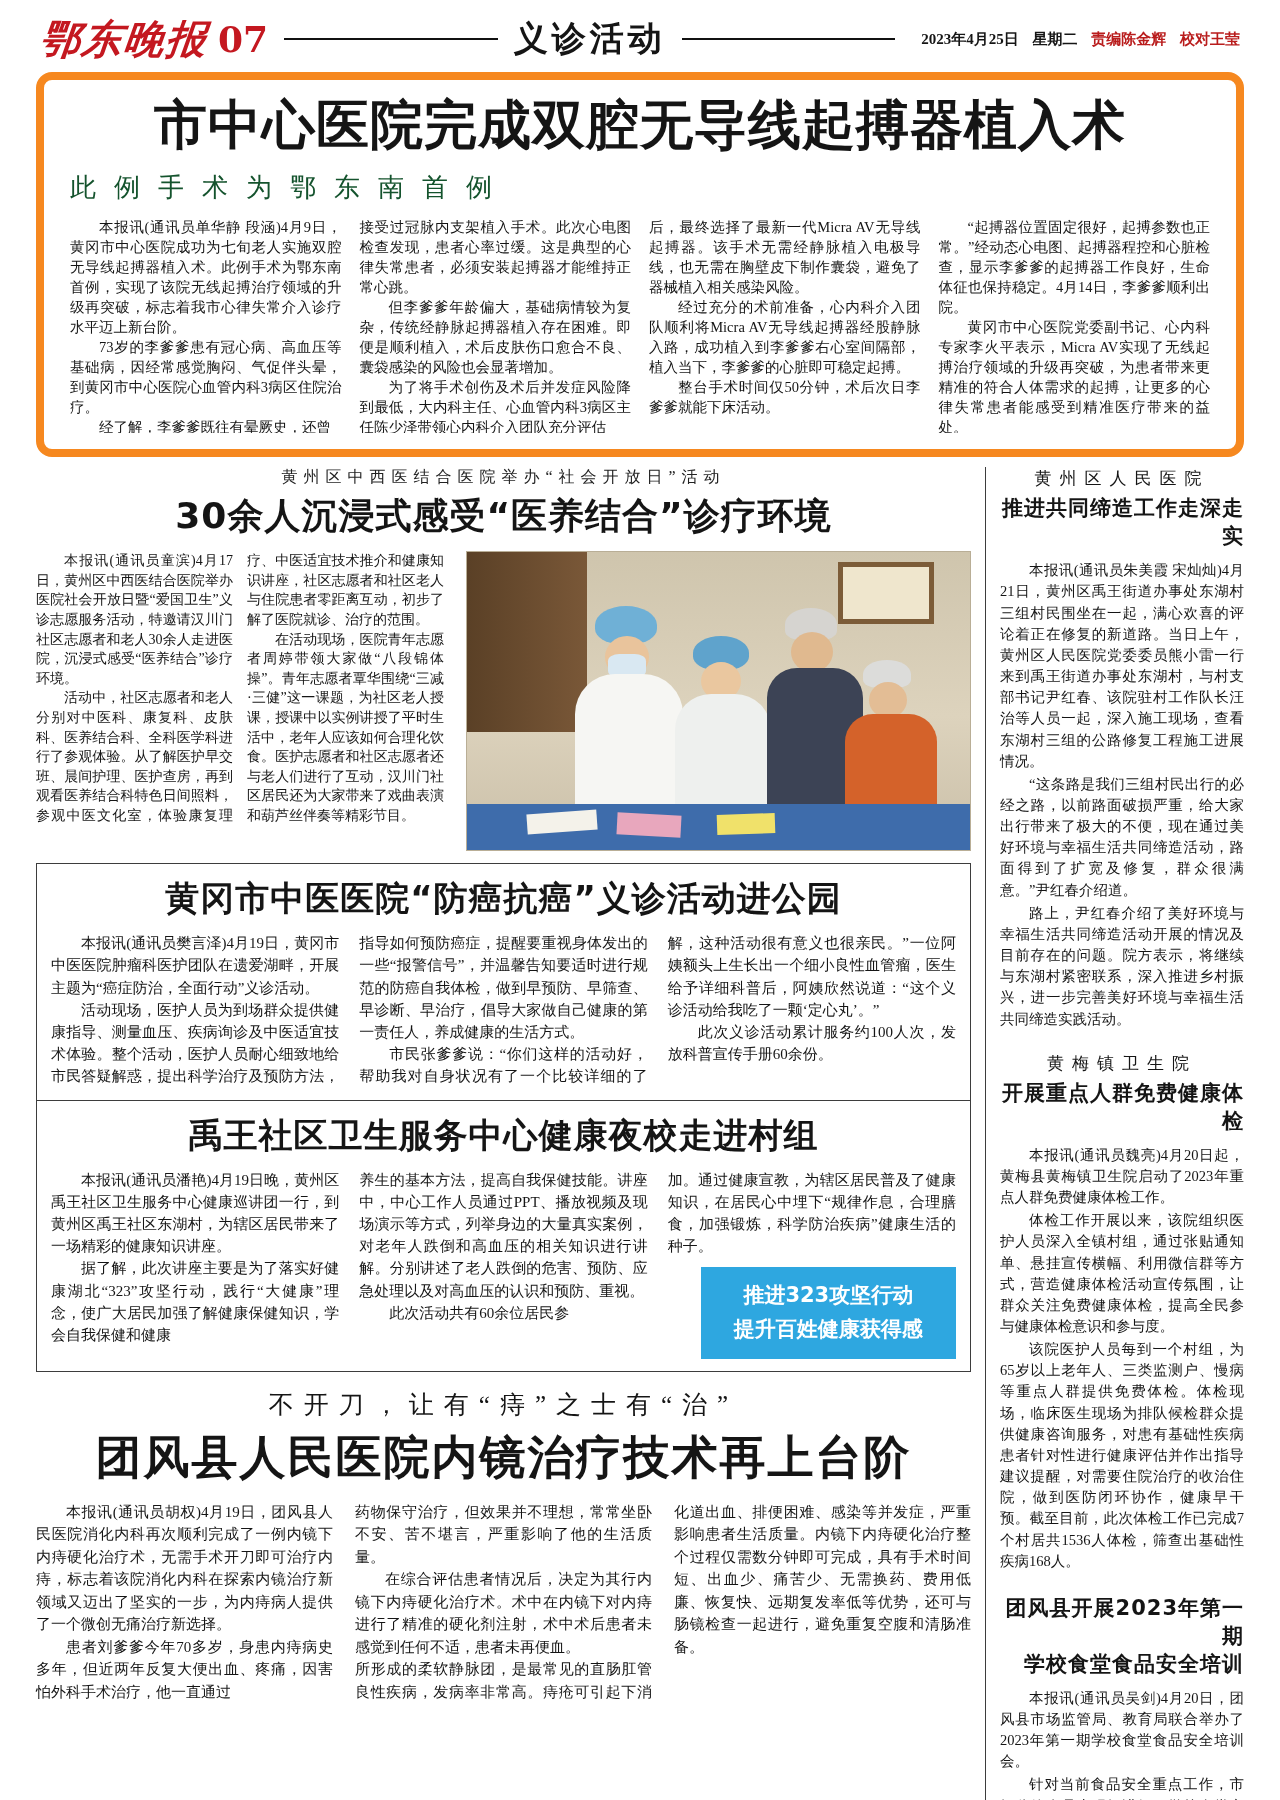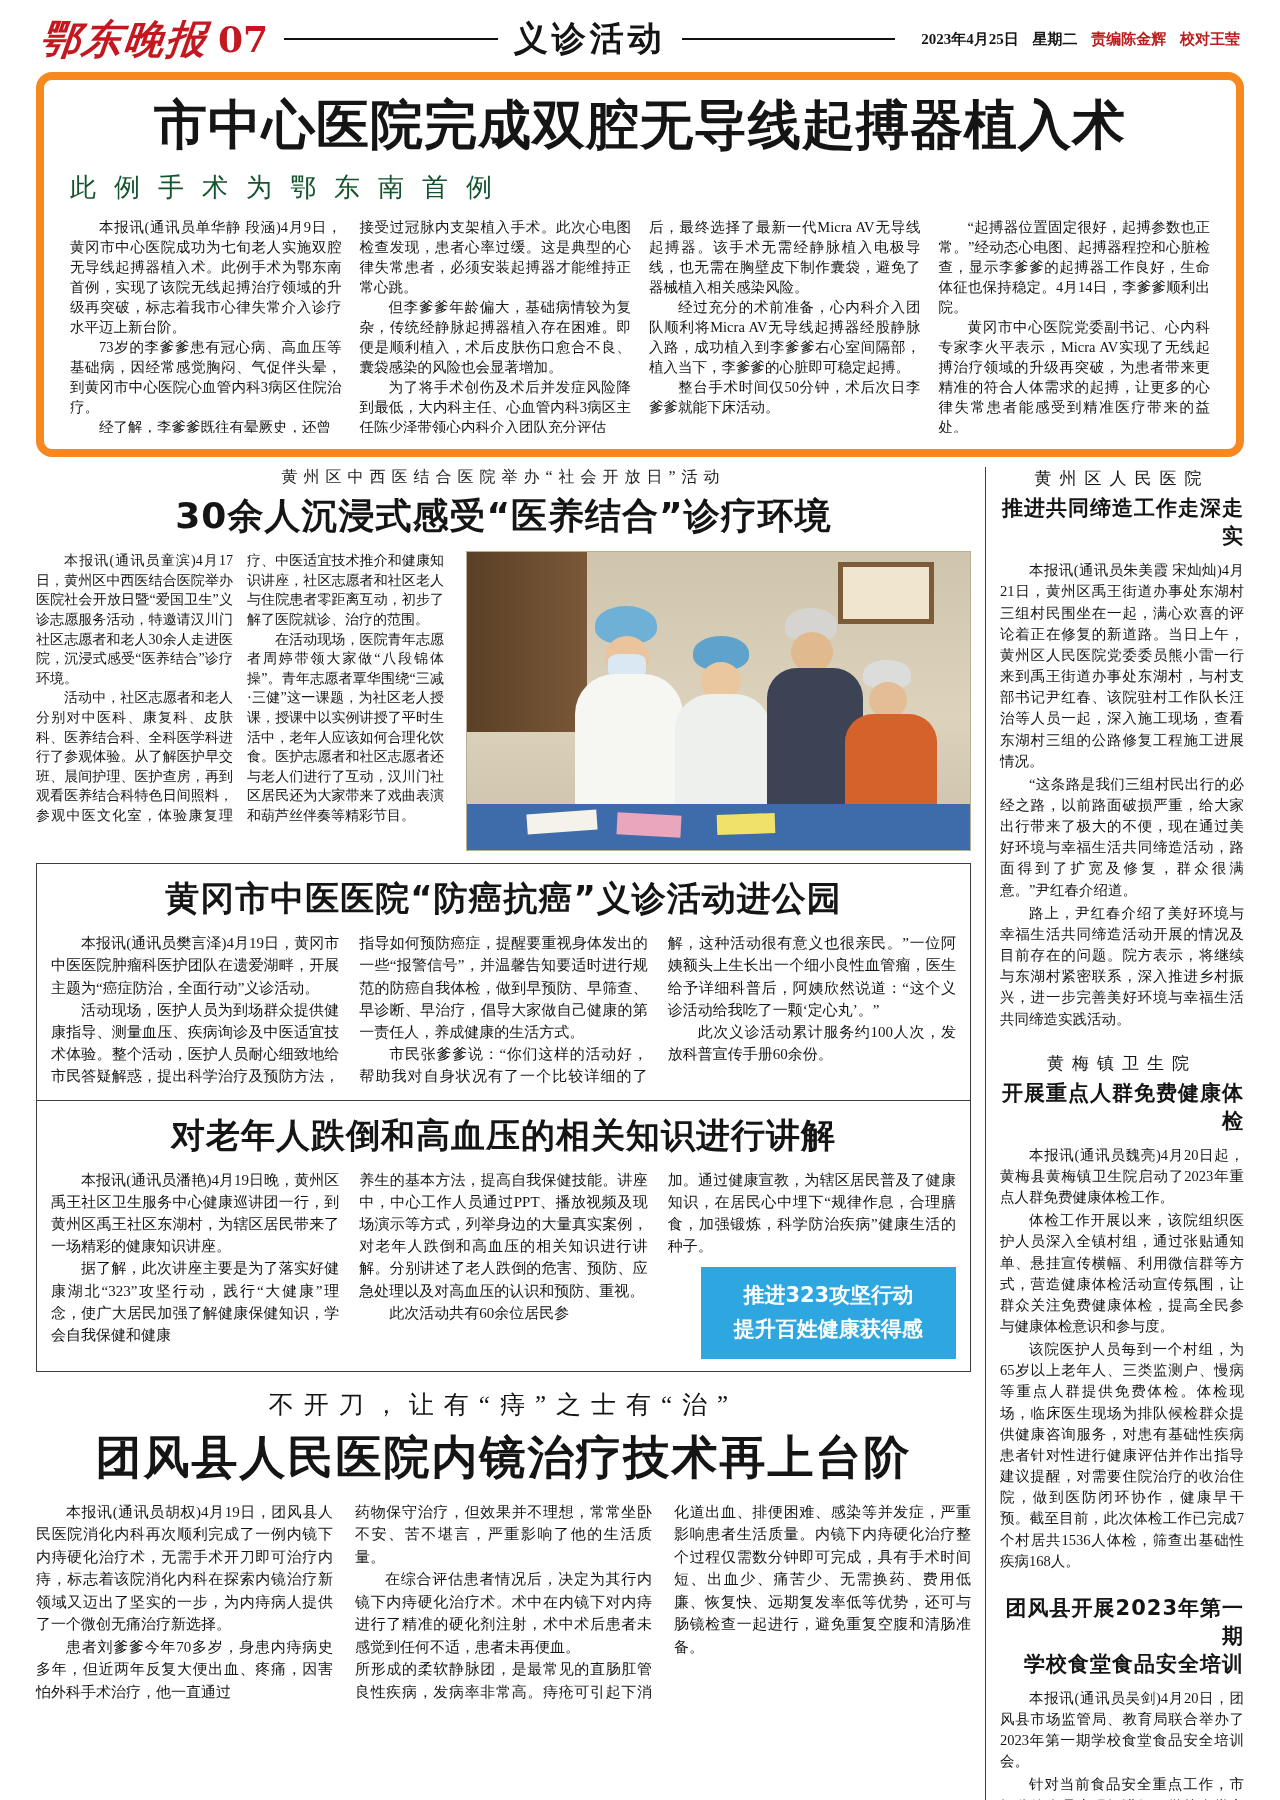--- a/index.html
+++ b/index.html
@@ -153,21 +153,21 @@
           <div class="a3-headline">黄冈市中医医院“防癌抗癌”义诊活动进公园</div>
           <div class="a3-body">
             <p class="bp">本报讯(通讯员樊言泽)4月19日，黄冈市中医医院肿瘤科医护团队在遗爱湖畔，开展主题为“癌症防治，全面行动”义诊活动。</p>
             <p class="bp">活动现场，医护人员为到场群众提供健康指导、测量血压、疾病询诊及中医适宜技术体验。整个活动，医护人员耐心细致地给市民答疑解惑，提出科学治疗及预防方法，指导如何预防癌症，提醒要重视身体发出的一些“报警信号”，并温馨告知要适时进行规范的防癌自我体检，做到早预防、早筛查、早诊断、早治疗，倡导大家做自己健康的第一责任人，养成健康的生活方式。</p>
             <p class="bp">市民张爹爹说：“你们这样的活动好，帮助我对自身状况有了一个比较详细的了解，这种活动很有意义也很亲民。”一位阿姨额头上生长出一个细小良性血管瘤，医生给予详细科普后，阿姨欣然说道：“这个义诊活动给我吃了一颗‘定心丸’。”</p>
             <p class="bp">此次义诊活动累计服务约100人次，发放科普宣传手册60余份。</p>
           </div>
         </div>
         <hr class="box-divider">
         <div>
-          <div class="a4-headline">对老年人跌倒和高血压的相关知识进行讲解</div>
+          <div class="a4-headline">禹王社区卫生服务中心健康夜校走进村组</div>
           <div class="a4-cols">
             <div class="a4-col">
               <p class="bp">本报讯(通讯员潘艳)4月19日晚，黄州区禹王社区卫生服务中心健康巡讲团一行，到黄州区禹王社区东湖村，为辖区居民带来了一场精彩的健康知识讲座。</p>
               <p class="bp">据了解，此次讲座主要是为了落实好健康湖北“323”攻坚行动，践行“大健康”理念，使广大居民加强了解健康保健知识，学会自我保健和健康</p>
             </div>
             <div class="a4-col">
               <p>养生的基本方法，提高自我保健技能。讲座中，中心工作人员通过PPT、播放视频及现场演示等方式，列举身边的大量真实案例，对老年人跌倒和高血压的相关知识进行讲解。分别讲述了老人跌倒的危害、预防、应急处理以及对高血压的认识和预防、重视。</p>
               <p class="bp">此次活动共有60余位居民参</p>
             </div>
             <div class="a4-col">

